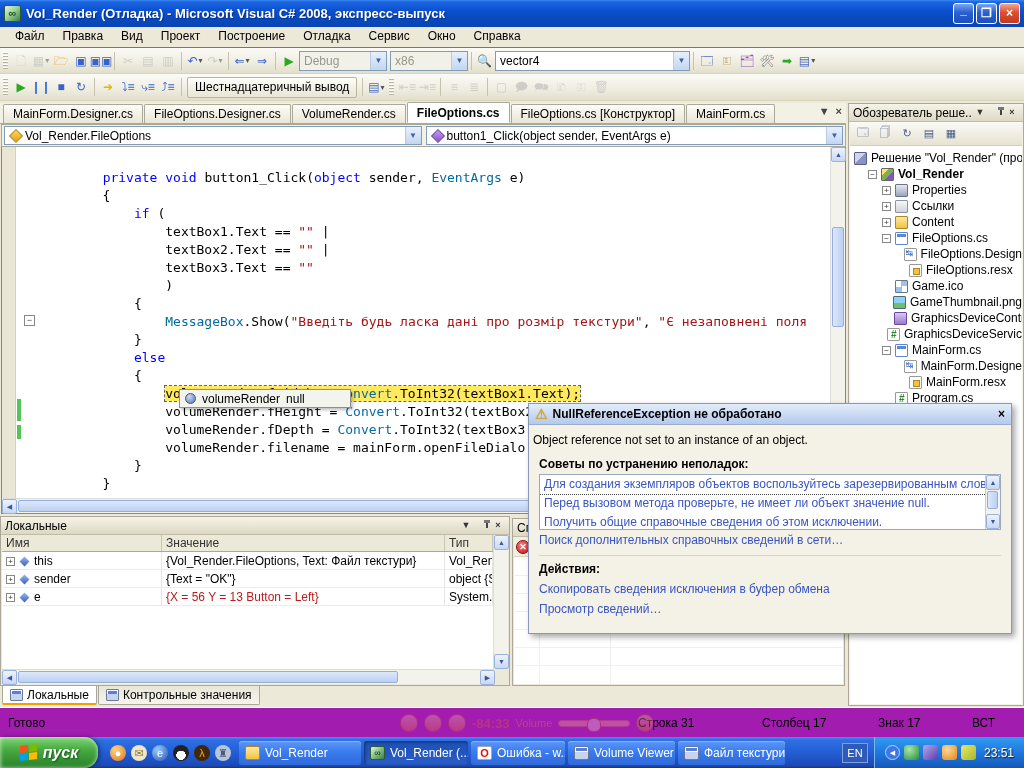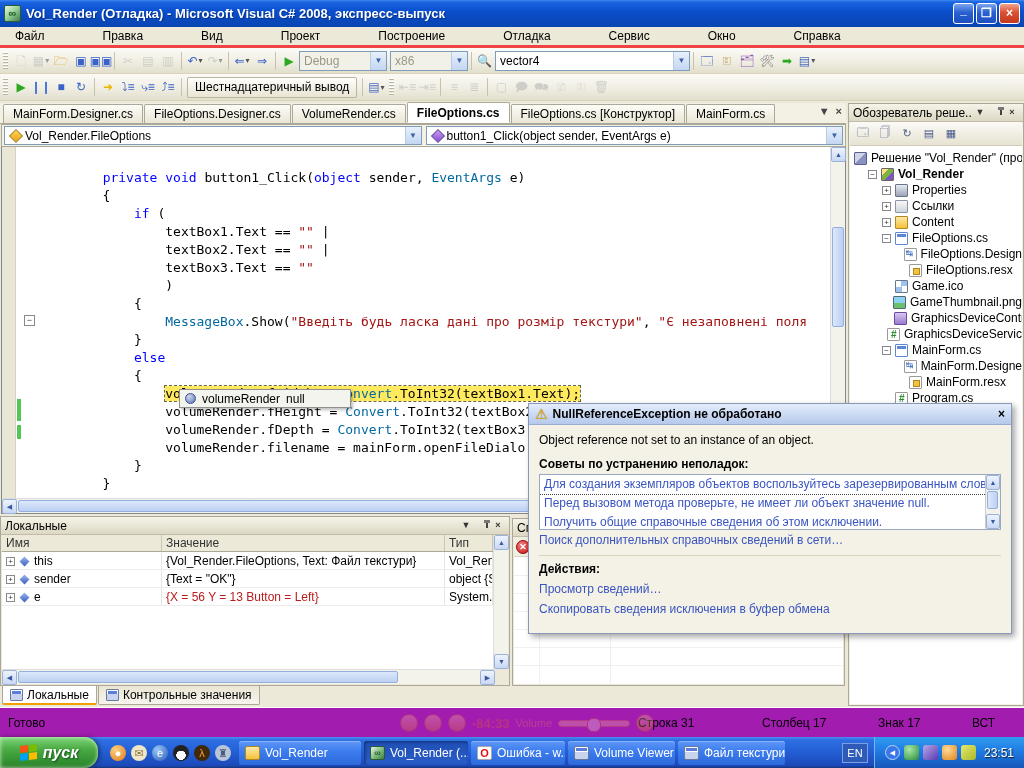--- a/index.html
+++ b/index.html
@@ -20,21 +20,21 @@
   .winbtn { width:21px; height:21px; margin-left:2px; border:1px solid #fff;
     border-radius:3px; position:relative;
     background:linear-gradient(#7ba5f0,#2a60d0 45%,#1d4ec0); }
   .winbtn.close { background:linear-gradient(#f2a58c,#dd4f32 45%,#c23a1e); }
   .winbtn span { position:absolute; left:0; top:0; width:100%; height:100%;
     color:#fff; font-size:12px; font-weight:bold; text-align:center; line-height:19px; }
   .winbtn.min span { line-height:12px; }
 
   
   #menubar { position:absolute; left:0; top:27px; width:1024px; height:21px;
-    background:#ece9d8; border-bottom:3px solid #ef4444; display:flex; align-items:flex-end; padding-left:6px;gap:40px; }
+    background:#ece9d8; border-bottom:1px solid #ef4444; display:flex; align-items:flex-start; padding-left:6px; }
   #menubar .mi { padding:2px 9px; cursor:default; }
   .toolbar { position:absolute; left:0; width:1024px; display:flex; align-items:center;
     background:linear-gradient(#fbfaf6,#f0eee2 55%,#e2dfcc); border-bottom:1px solid #d8d4bc; }
   #toolbar1 { top:48px; height:26px; }
   #toolbar2 { top:74px; height:27px; }
   .grip { width:5px; height:18px; margin:0 3px;
     background:repeating-linear-gradient(#fff 0 1px,#b8b4a0 1px 2px,transparent 2px 3px); }
   .tsep { width:1px; height:18px; background:#c6c2ac; margin:0 3px; }
   .tbi { width:18px; height:18px; margin:0 1px; border-radius:2px; display:flex;
     align-items:center; justify-content:center; font-size:12px; }
@@ -175,21 +175,21 @@
   .tico-cs { background:#fff; border:1px solid #999; }
   .tico-cs::before { content:"#"; position:absolute; left:3px; top:0px; font-size:10px; font-weight:bold; color:#2e8b2e; }
 
   
   #exdlg { position:absolute; left:528px; top:403px; width:484px; height:231px; z-index:60;
     background:#f4f2e6; border:1px solid #8a98b8; box-shadow:3px 3px 6px rgba(0,0,0,.35); }
   #exdlg .dtitle { height:21px; background:linear-gradient(#e3edfb,#b6c9ec); border-bottom:1px solid #9aaed0;
     display:flex; align-items:center; padding:0 6px; gap:5px; }
   #exdlg .dtitle .tt { flex:1; font-weight:bold; font-size:12px; }
   .warnico { color:#f2b200; font-size:14px; line-height:1; text-shadow:0 0 1px #7a5800; }
-  #exdlg .dmsg { padding:8px 10px 6px; }
+  #exdlg .dmsg { padding:8px 4px 6px; }
   #exdlg .dhead { font-weight:bold; padding:4px 10px 3px; }
   #exlist { margin:0 10px; height:56px; background:#fff; border:1px solid #9aa8c0; position:relative; overflow:hidden; }
   #exlist .tip { color:#3a55c0; padding:1px 4px; white-space:nowrap; overflow:hidden; font-size:12px; line-height:17px; }
   #exlist .tip.focus { outline:1px dotted #444; }
   #exlist .lsb { position:absolute; right:0; top:0; width:15px; bottom:0; background:#f3f3ec; border-left:1px solid #ccc; }
   .dlink { color:#3a55c0; padding:3px 10px; white-space:nowrap; overflow:hidden; }
   #exdlg .dsep { height:1px; background:#d8d4c0; margin:5px 10px 2px; }
 
   
   #statusbar { position:absolute; left:0; top:707px; width:1024px; height:30px;
@@ -682,22 +682,22 @@
       <div class="lsb">
         <div class="sbtn" style="top:0;width:14px">▲</div>
         <div class="sthumb" style="left:1px;width:11px;top:16px;height:18px"></div>
         <div class="sbtn" style="bottom:0;width:14px">▼</div>
       </div>
     </div>
     <div class="dlink">Поиск дополнительных справочных сведений в сети…</div>
     <div class="dsep"></div>
     <div class="dhead">Действия:</div>
     <div id="exactions">
+        <div class="dlink">Скопировать сведения исключения в буфер обмена</div>
         <div class="dlink">Просмотр сведений…</div>
-        <div class="dlink">Скопировать сведения исключения в буфер обмена</div>
       </div>
   </div>
 
   <div id="statusbar">
     <span class="sf" style="left:8px">Готово</span>
     <span class="sf" style="left:638px">Строка 31</span>
     <span class="sf" style="left:762px">Столбец 17</span>
     <span class="sf" style="left:878px">Знак 17</span>
     <span class="sf" style="left:972px">ВСТ</span>
   </div>

